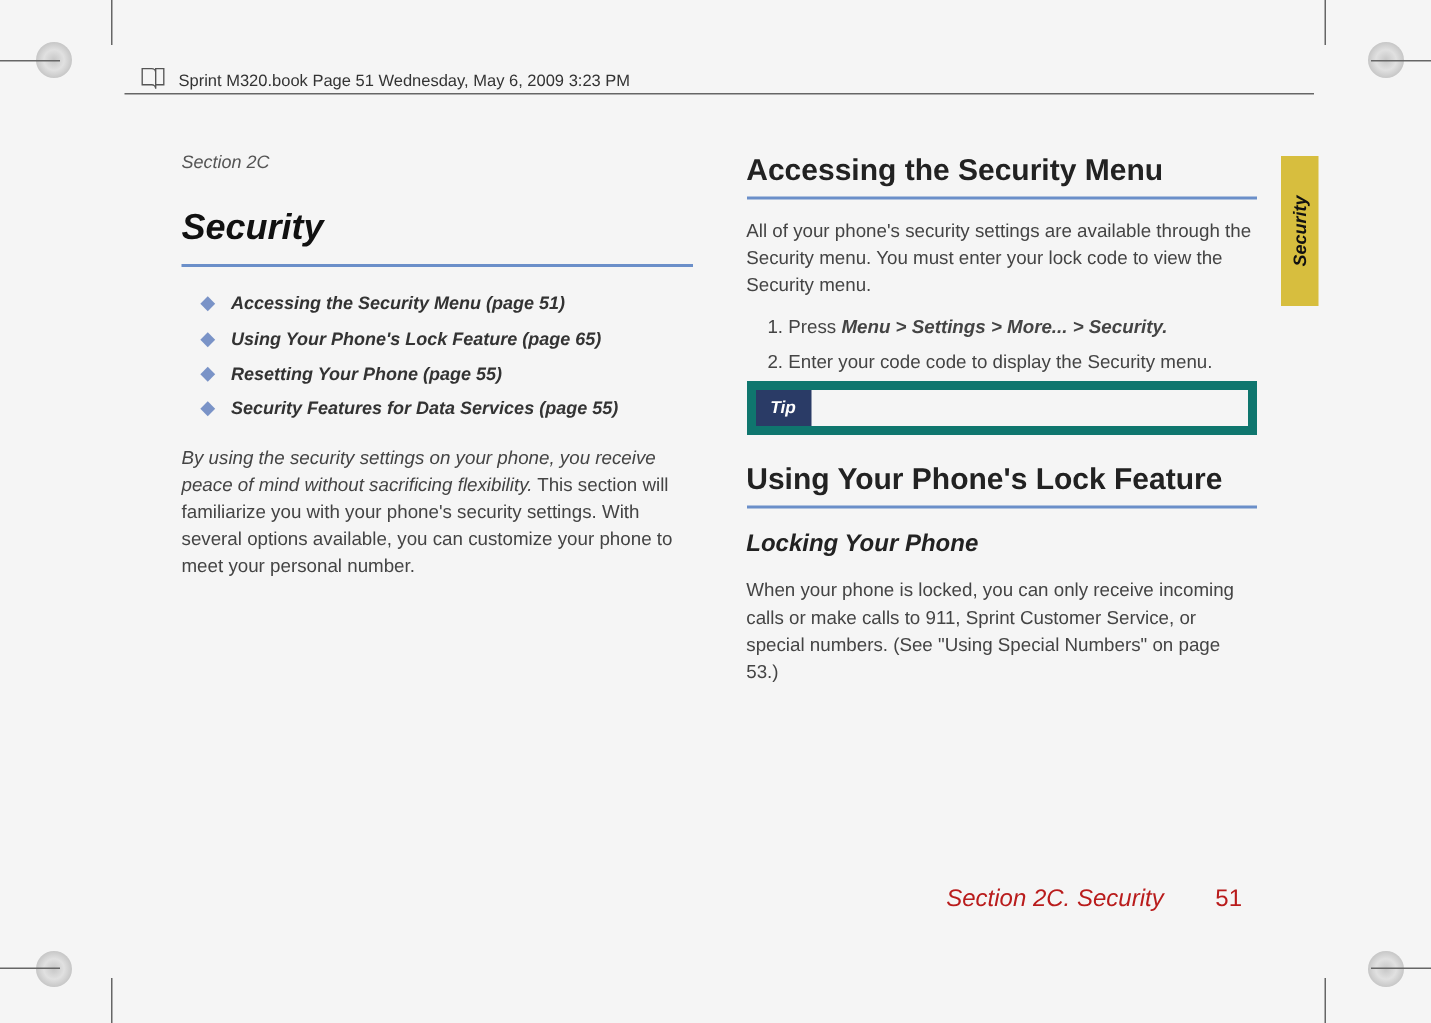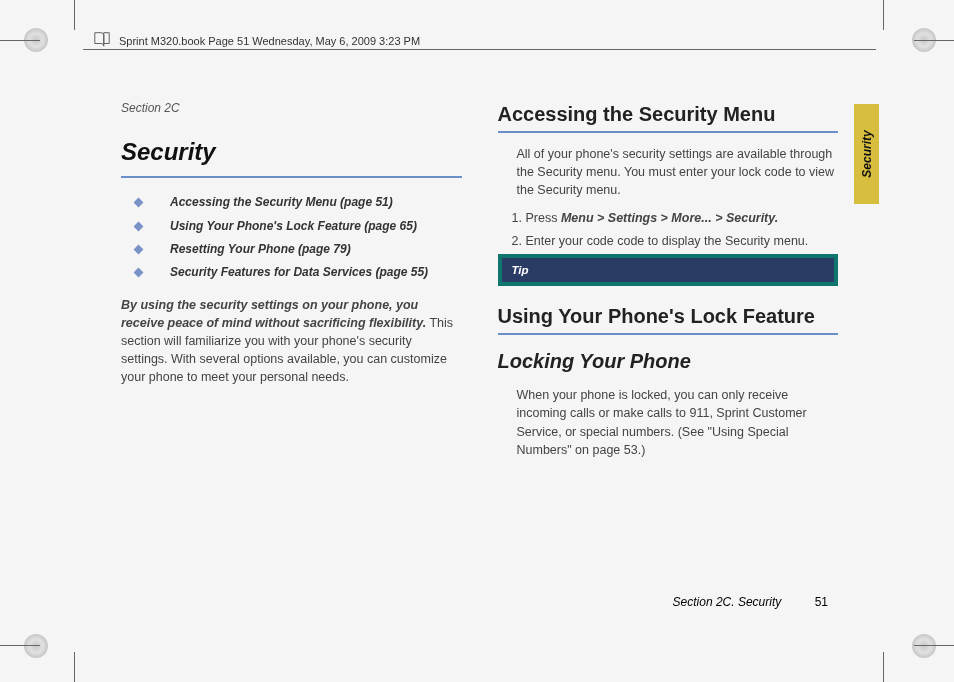--- a/index.html
+++ b/index.html
@@ -38,21 +38,21 @@
     .reg-tl-v { top: 0; left: 74px; }
     .reg-tl-h { top: 40px; left: 0; }
     .reg-tr-v { top: 0; right: 70px; }
     .reg-tr-h { top: 40px; right: 0; }
     .reg-bl-v { bottom: 0; left: 74px; }
     .reg-bl-h { bottom: 36px; left: 0; }
     .reg-br-v { bottom: 0; right: 70px; }
     .reg-br-h { bottom: 36px; right: 0; }
     .header-container {
       position: absolute;
-      top: 32px;
+      top: 45px;
       left: 83px;
       right: 78px;
       height: 18px;
       border-bottom: 1px solid #666;
       display: flex;
       align-items: center;
     }
     .header-text {
       font-size: 11px;
       color: #333;
@@ -104,21 +104,21 @@
       border-top: 2px solid #6b8fc9;
       margin-bottom: 16px;
     }
     .toc {
       list-style: none;
       margin-bottom: 14px;
     }
     .toc li {
       display: flex;
       align-items: flex-start;
-      gap: 28px;
+      gap: 12px;
       margin-bottom: 6px;
     }
     .diamond {
       width: 7px;
       height: 7px;
       background: #7a93c7;
       transform: rotate(45deg);
       flex-shrink: 0;
       margin-top: 5px;
       margin-left: 14px;
@@ -128,64 +128,62 @@
       font-weight: bold;
       font-size: 12px;
       color: #333;
     }
     .intro {
       font-size: 12.5px;
       color: #444;
     }
     .intro .lead {
       font-style: italic;
-      font-weight: bold;
+      font-weight: normal;
       text-align: center;
     }
     .h2-title {
       font-weight: bold;
       font-size: 20px;
       color: #222;
       margin-bottom: 2px;
       font-family: Arial, Helvetica, sans-serif;
     }
     .h2-rule {
       border: none;
       border-top: 2px solid #6b8fc9;
       margin-bottom: 12px;
     }
     .h3-title {
       font-style: italic;
       font-weight: bold;
-      font-size: 20px;
+      font-size: 16px;
       color: #222;
       margin-bottom: 10px;
     }
     .body-p {
       margin-bottom: 10px;
-      margin-left: 19px;
     }
     ol.steps {
       list-style: decimal;
       padding-left: 28px;
       margin-bottom: 1px;
     }
     ol.steps li {
       margin-bottom: 4px;
     }
     .menu-path {
       font-weight: bold;
       font-style: italic;
     }
     .tip-box {
-      border: 4px solid #0f766e;
+      border: 6px solid #0f766e;
       display: flex;
       margin-bottom: 16px;
       font-size: 11.5px;
-      flex-direction: column;
     }
     .tip-label {
       background: #2a3b66;
       color: #fff;
       font-weight: bold;
       font-style: italic;
       padding: 4px 10px;
       display: flex;
       align-items: flex-start;
     }
@@ -212,22 +210,22 @@
       font-style: italic;
       font-weight: bold;
       font-size: 12px;
       color: #111;
       white-space: nowrap;
     }
     .footer {
       position: absolute;
       bottom: 18px;
       right: 48px;
-      font-size: 12px;
-      color: #000000;
+      font-size: 16px;
+      color: #b91c1c;
     }
     .footer .sec { font-style: italic; margin-right: 30px; }
   </style>
 </head>
 <body>
 
 <div class="crop-mark tl"></div>
 <div class="crop-mark tr"></div>
 <div class="crop-mark bl"></div>
 <div class="crop-mark br"></div>
@@ -265,29 +263,29 @@
         <li>
             <span class="diamond"></span>
             <span class="toc-text">Accessing the Security Menu (page 51)</span>
           </li>
         <li>
             <span class="diamond"></span>
             <span class="toc-text">Using Your Phone's Lock Feature (page 65)</span>
           </li>
         <li>
             <span class="diamond"></span>
-            <span class="toc-text">Resetting Your Phone (page 79)</span>
+            <span class="toc-text">Resetting Your Phone (page 55)</span>
           </li>
         <li>
             <span class="diamond"></span>
             <span class="toc-text">Security Features for Data Services (page 55)</span>
           </li>
       </ul>
       <p class="intro">
-        <span class="lead">By using the security settings on your phone, you receive peace of mind without sacrificing flexibility.</span><span> This section will familiarize you with your phone's security settings. With several options available, you can customize your phone to meet your personal needs.</span>
+        <span class="lead">By using the security settings on your phone, you receive peace of mind without sacrificing flexibility.</span><span> This section will familiarize you with your phone's security settings. With several options available, you can customize your phone to meet your personal number.</span>
       </p>
     </div>
 
     <div class="col">
       <div class="h2-title">Accessing the Security Menu</div>
       <hr class="h2-rule">
       <p class="body-p">All of your phone's security settings are available through the Security menu. You must enter your lock code to view the Security menu.</p>
       <ol class="steps">
         <li>
           <span>Press </span><span class="menu-path">Menu &gt; Settings &gt; More... &gt; Security.</span>

